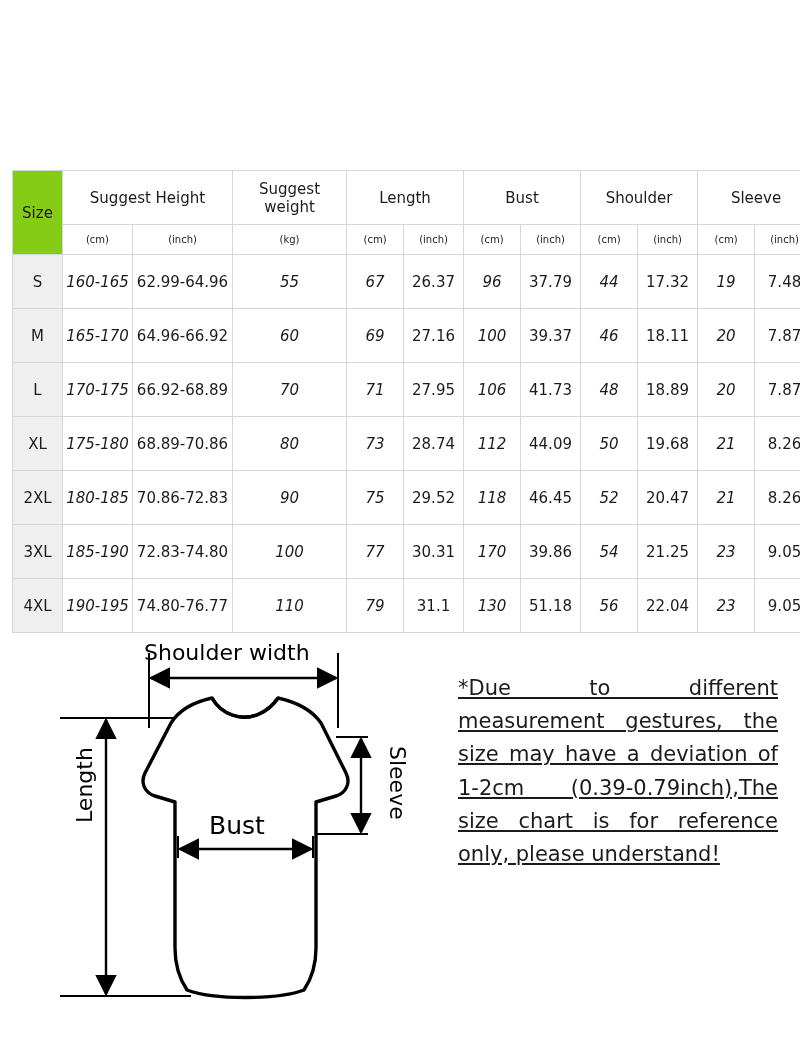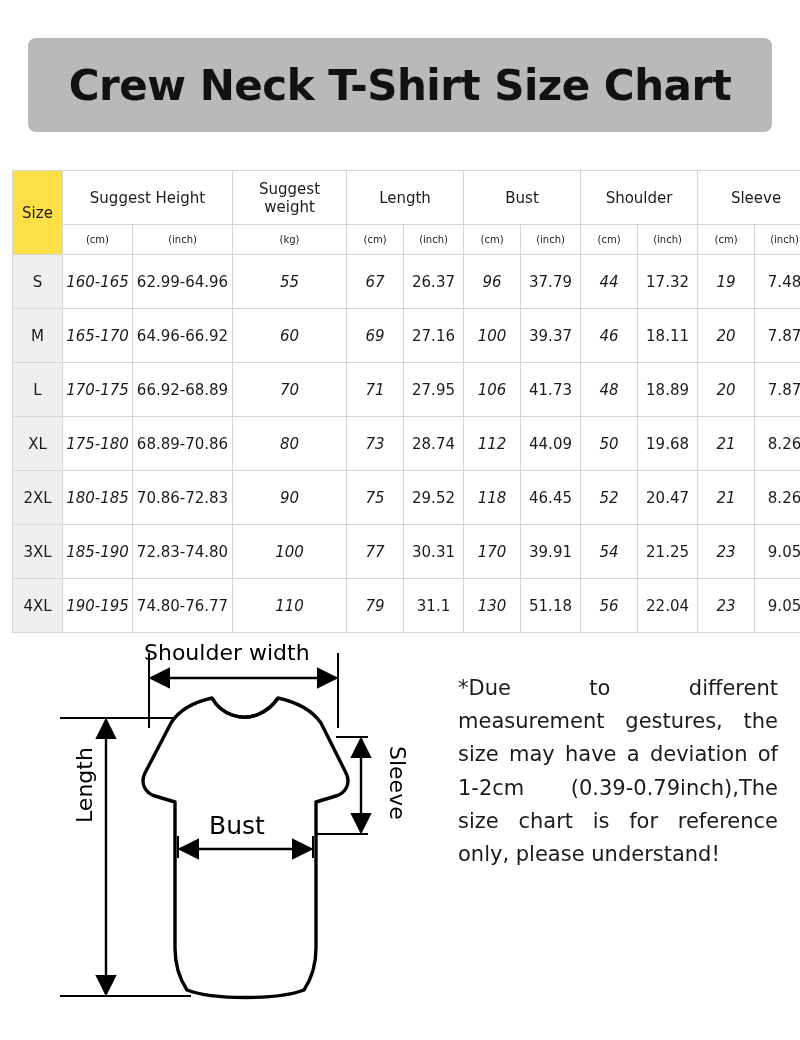--- a/index.html
+++ b/index.html
@@ -73,21 +73,21 @@
     height: 30px;
     font-size: 10px;
   }
   .inch { color: #b2483f; }
   .cm { color: #1b1b1b; }
   .size-col {
     background: #efefef;
     font-size: 16px;
   }
   .size-head {
-    background: #fde047;
+    background: #84cc16;
     font-size: 14.5px;
   }
   .val-inch { color: #b2483f; font-size: 15px; }
   .val-cm { color: #1b1b1b; font-size: 15px; font-style: italic; }
 
   
   col.c-size   { width: 50px; }
   col.c-hcm    { width: 70px; }
   col.c-hin    { width: 100px; }
   col.c-wkg    { width: 114px; }
@@ -112,30 +112,28 @@
   .note {
     position: absolute;
     left: 458px;
     top: 672px;
     width: 320px;
     font-size: 21px;
     line-height: 1.58;
     color: #1b1b1b;
     text-align: justify;
     text-align-last: left;
+    text-decoration: underline;
   }
 </style>
 </head>
 <body>
 
 <div id="page">
 
-  <div class="title-banner">
-    <div class="title-text">Crew Neck T-Shirt Size Chart</div>
-  </div>
 
   <table class="chart-table">
     <colgroup>
       <col class="c-size">
         <col class="c-hcm">
         <col class="c-hin">
         <col class="c-wkg">
       <col class="c-lcm">
         <col class="c-lin">
         <col class="c-bcm">
@@ -241,21 +239,21 @@
         <td class="val-inch">8.26</td>
       </tr>
       <tr>
         <td class="size-col">3XL</td>
         <td class="val-cm">185-190</td>
         <td class="val-inch">72.83-74.80</td>
         <td class="val-cm">100</td>
         <td class="val-cm">77</td>
         <td class="val-inch">30.31</td>
         <td class="val-cm">170</td>
-        <td class="val-inch">39.91</td>
+        <td class="val-inch">39.86</td>
         <td class="val-cm">54</td>
         <td class="val-inch">21.25</td>
         <td class="val-cm">23</td>
         <td class="val-inch">9.05</td>
       </tr>
       <tr>
         <td class="size-col">4XL</td>
         <td class="val-cm">190-195</td>
         <td class="val-inch">74.80-76.77</td>
         <td class="val-cm">110</td>

